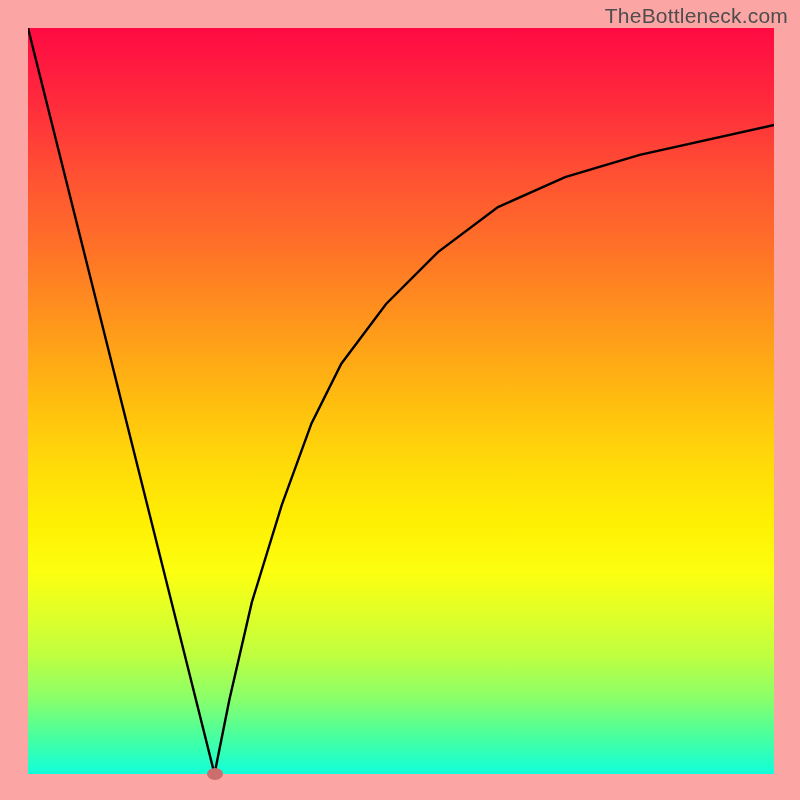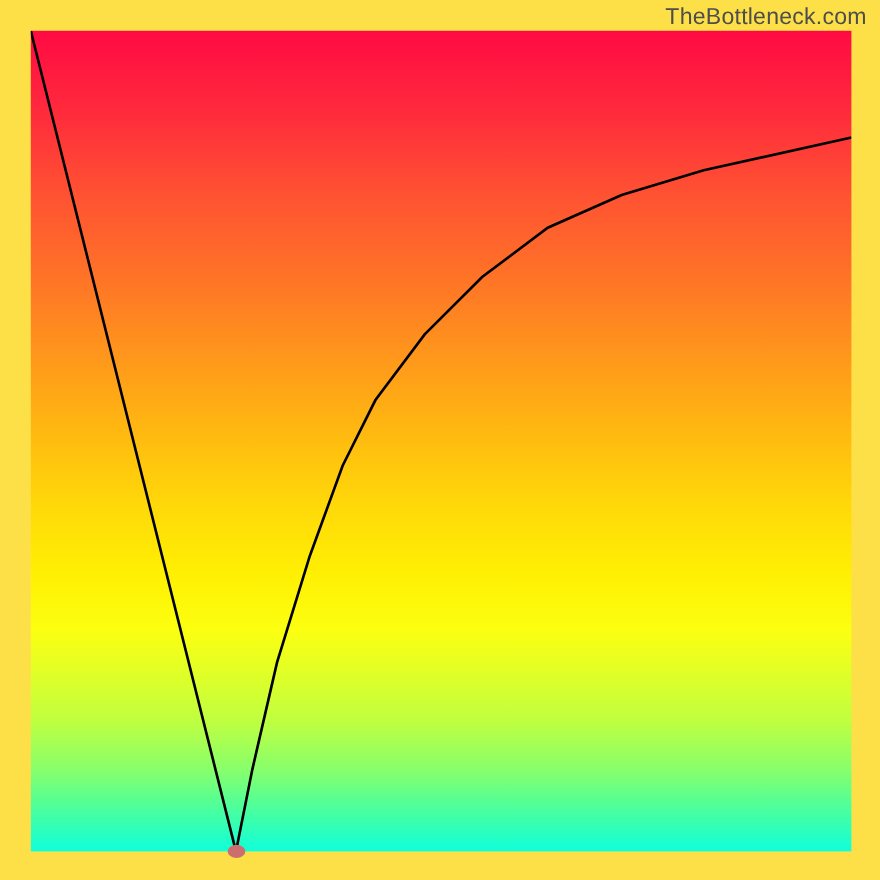--- a/index.html
+++ b/index.html
@@ -8,21 +8,21 @@
     width: 800px;
     height: 800px;
     overflow: hidden;
     background: #000;
     font-family: Arial, Helvetica, sans-serif;
   }
   .frame {
     position: relative;
     width: 800px;
     height: 800px;
-    background: #fde047;
+    background: #fca5a5;
   }
   .plot-area {
     position: absolute;
     left: 28px;
     top: 28px;
     width: 746px;
     height: 746px;
     background: linear-gradient(
       to bottom,
       #ff0a43 0%,

